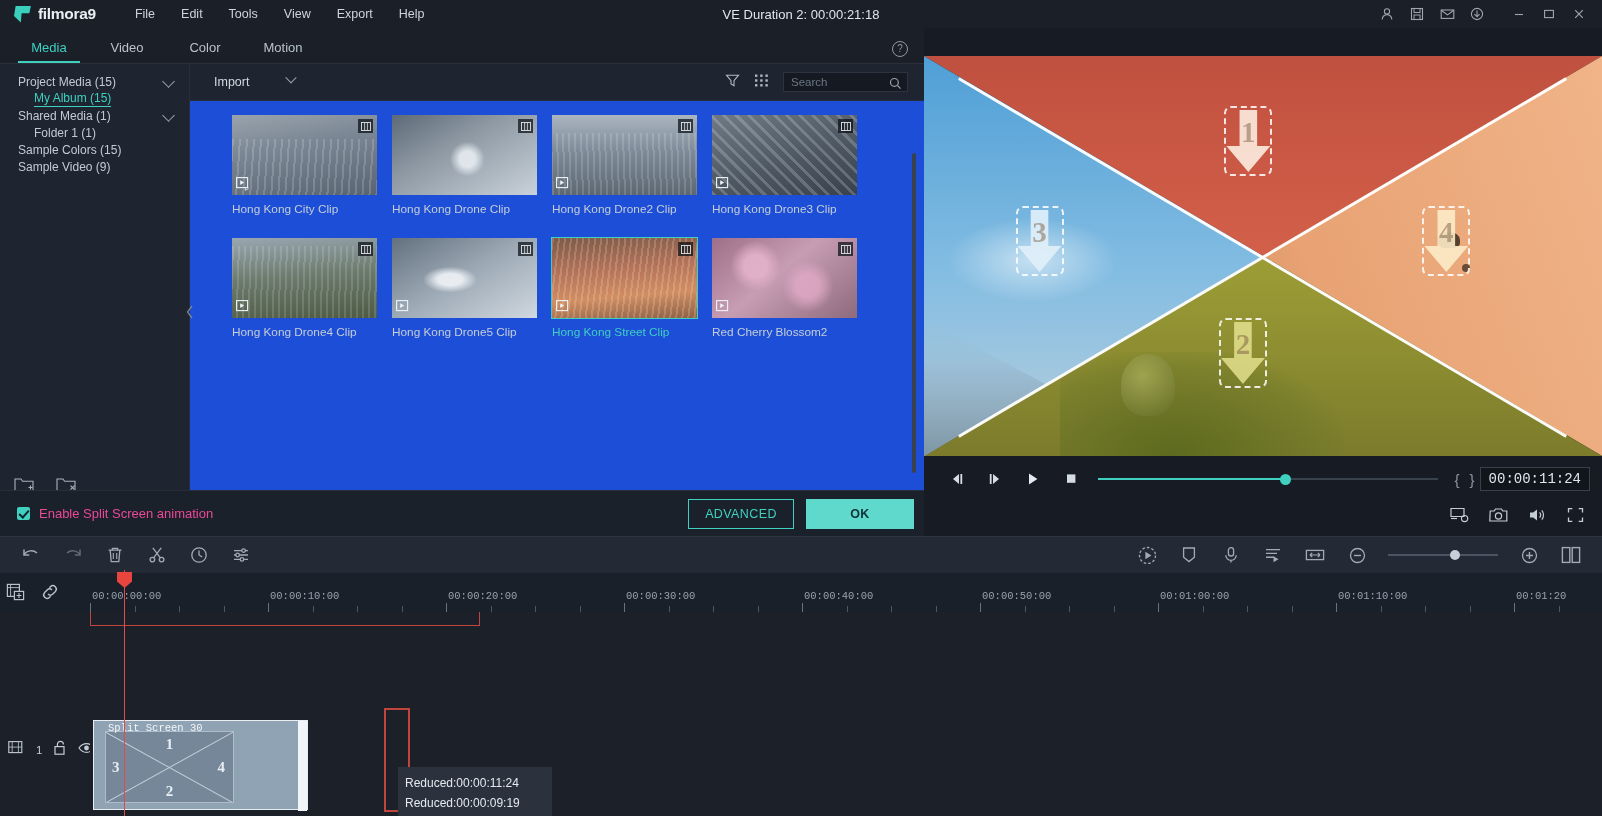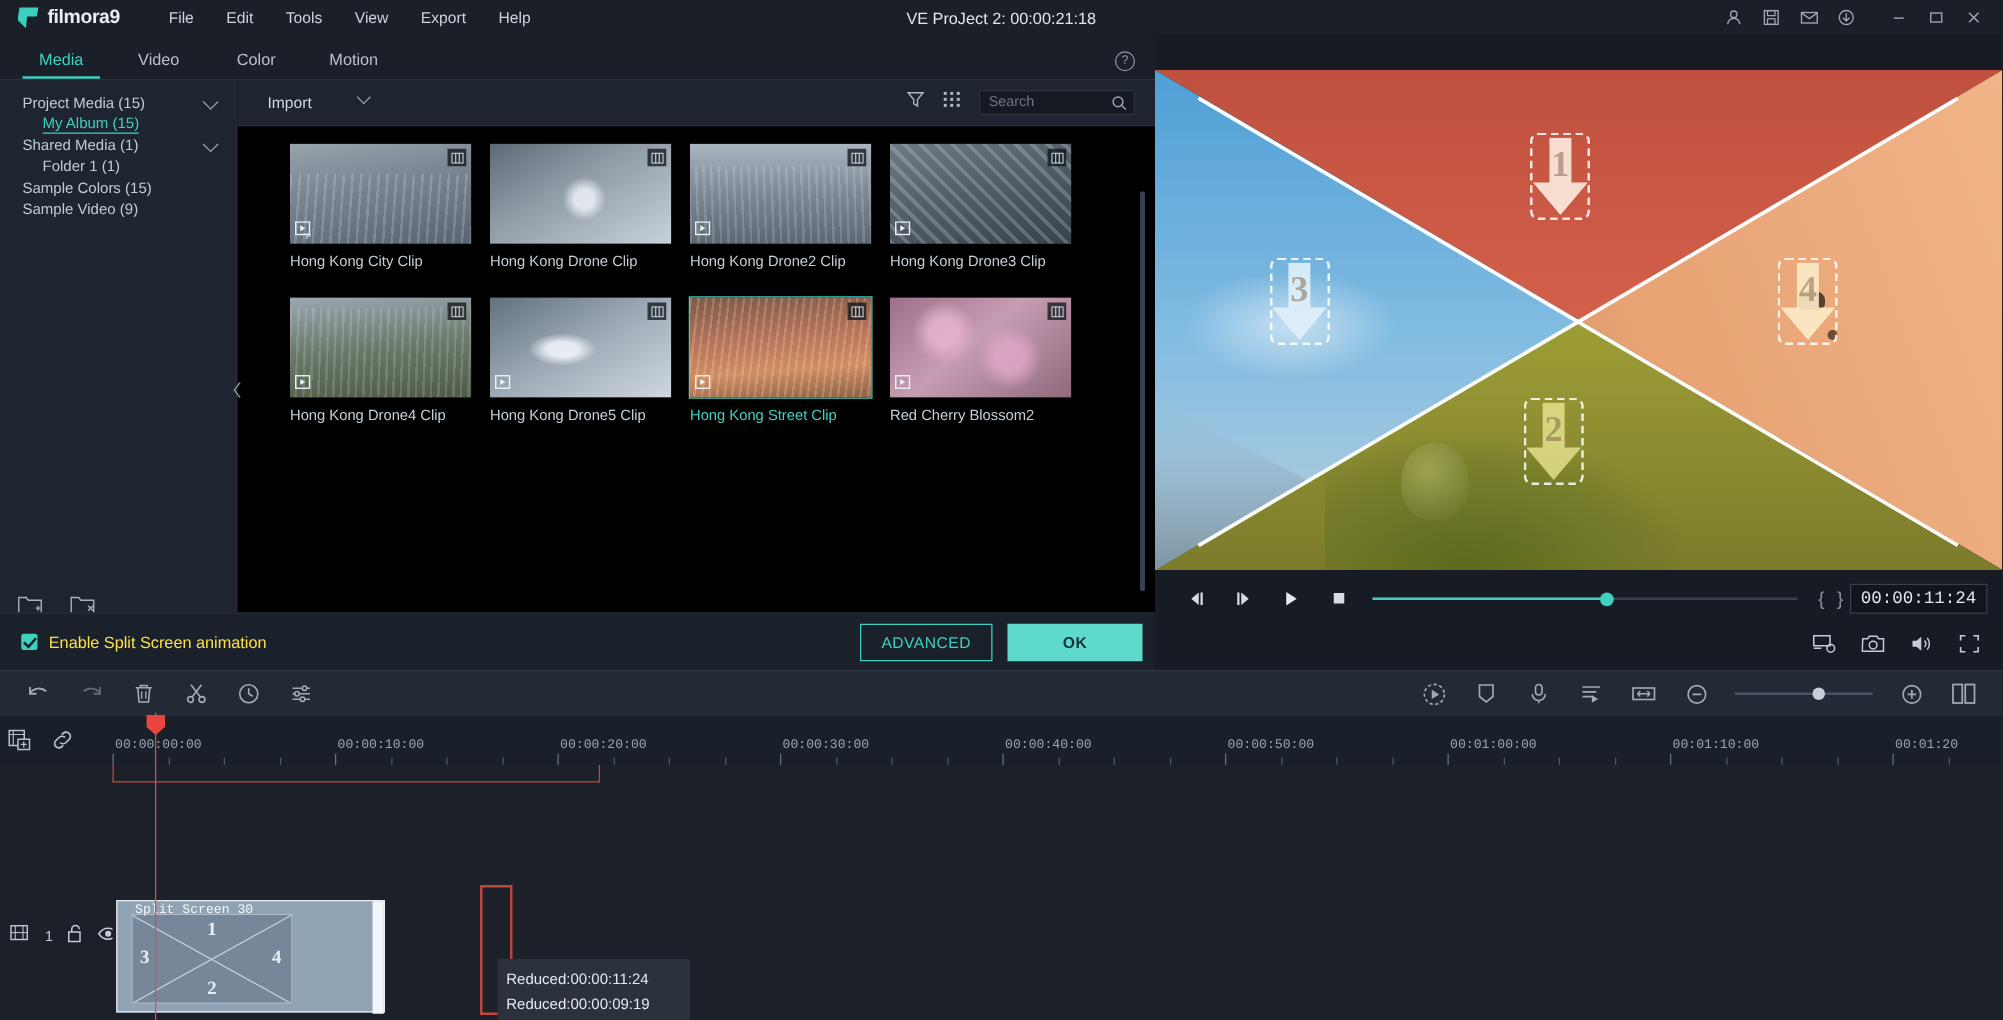--- a/index.html
+++ b/index.html
@@ -86,21 +86,21 @@
     border-right: 1.5px solid #9aa4b0; border-bottom: 1.5px solid #9aa4b0;
     transform: rotate(45deg);
   }
   .sb-folders {
     position: absolute; left: 14px; bottom: 38px; display: flex; gap: 22px;
   }
 
   
   .content {
     position: absolute; top: 36px; left: 190px; right: 0; bottom: 0;
-    background: #000000;
+    background: #1d4ed8;
   }
   .importbar {
     height: 37px; display: flex; align-items: center; border-bottom: 1px solid #272e3a;
     background: #1e2430; position: relative;
   }
   .import-btn { font-size: 12.5px; color: #d2d9e0; margin-left: 24px; cursor: default; }
   .import-chev {
     margin-left: 38px; width: 8px; height: 8px;
     border-right: 1.5px solid #9aa4b0; border-bottom: 1.5px solid #9aa4b0;
     transform: rotate(45deg) translate(-3px,-3px);
@@ -155,21 +155,21 @@
   }
   .chk-wrap { display: flex; align-items: center; gap: 9px; margin-left: 17px; }
   .chk {
     width: 13px; height: 13px; background: #3fd0c0; position: relative; border-radius: 2px;
   }
   .chk:after {
     content: ""; position: absolute; left: 4px; top: 1px; width: 4px; height: 8px;
     border-right: 2px solid #14202a; border-bottom: 2px solid #14202a;
     transform: rotate(42deg);
   }
-  .chk-lbl { font-size: 13px; color: #fde047; }
+  .chk-lbl { font-size: 13px; color: #ec4899; }
   .btns { margin-left: auto; display: flex; gap: 12px; padding-right: 10px; }
   .btn {
     height: 30px; min-width: 106px; display: flex; align-items: center; justify-content: center;
     font-size: 12.5px; letter-spacing: .4px; cursor: default;
   }
   .btn-adv { border: 1px solid #3fd0c0; color: #3fd0c0; background: transparent; }
   .btn-ok { background: #5fd9cc; color: #10313a; font-weight: bold; min-width: 108px; }
 
   .collapse-arrow {
     position: absolute; left: 184px; top: 270px; width: 12px; height: 28px;
@@ -386,21 +386,21 @@
       <div class="logo-text">filmora9</div>
     </div>
     <div class="menubar">
       <div class="menu-item">File</div>
       <div class="menu-item">Edit</div>
       <div class="menu-item">Tools</div>
       <div class="menu-item">View</div>
       <div class="menu-item">Export</div>
       <div class="menu-item">Help</div>
     </div>
-    <div class="title-center">VE ProJect 2: 00:00:21:18</div>
+    <div class="title-center">VE Duration 2: 00:00:21:18</div>
     <div class="title-right">
       <div class="tb-ico">
         <svg width="14" height="14" viewBox="0 0 14 14">
             <circle cx="7" cy="4.4" r="2.6" fill="none" stroke="#c3ccd6" stroke-width="1.1"></circle>
             <path d="M2.2 12.4a4.8 4.8 0 0 1 9.6 0" fill="none" stroke="#c3ccd6" stroke-width="1.1"></path>
           </svg>
       </div>
       <div class="tb-ico">
         <svg width="14" height="14" viewBox="0 0 14 14">
             <rect x="1.5" y="1.5" width="11" height="11" fill="none" stroke="#c3ccd6" stroke-width="1.1"></rect>

